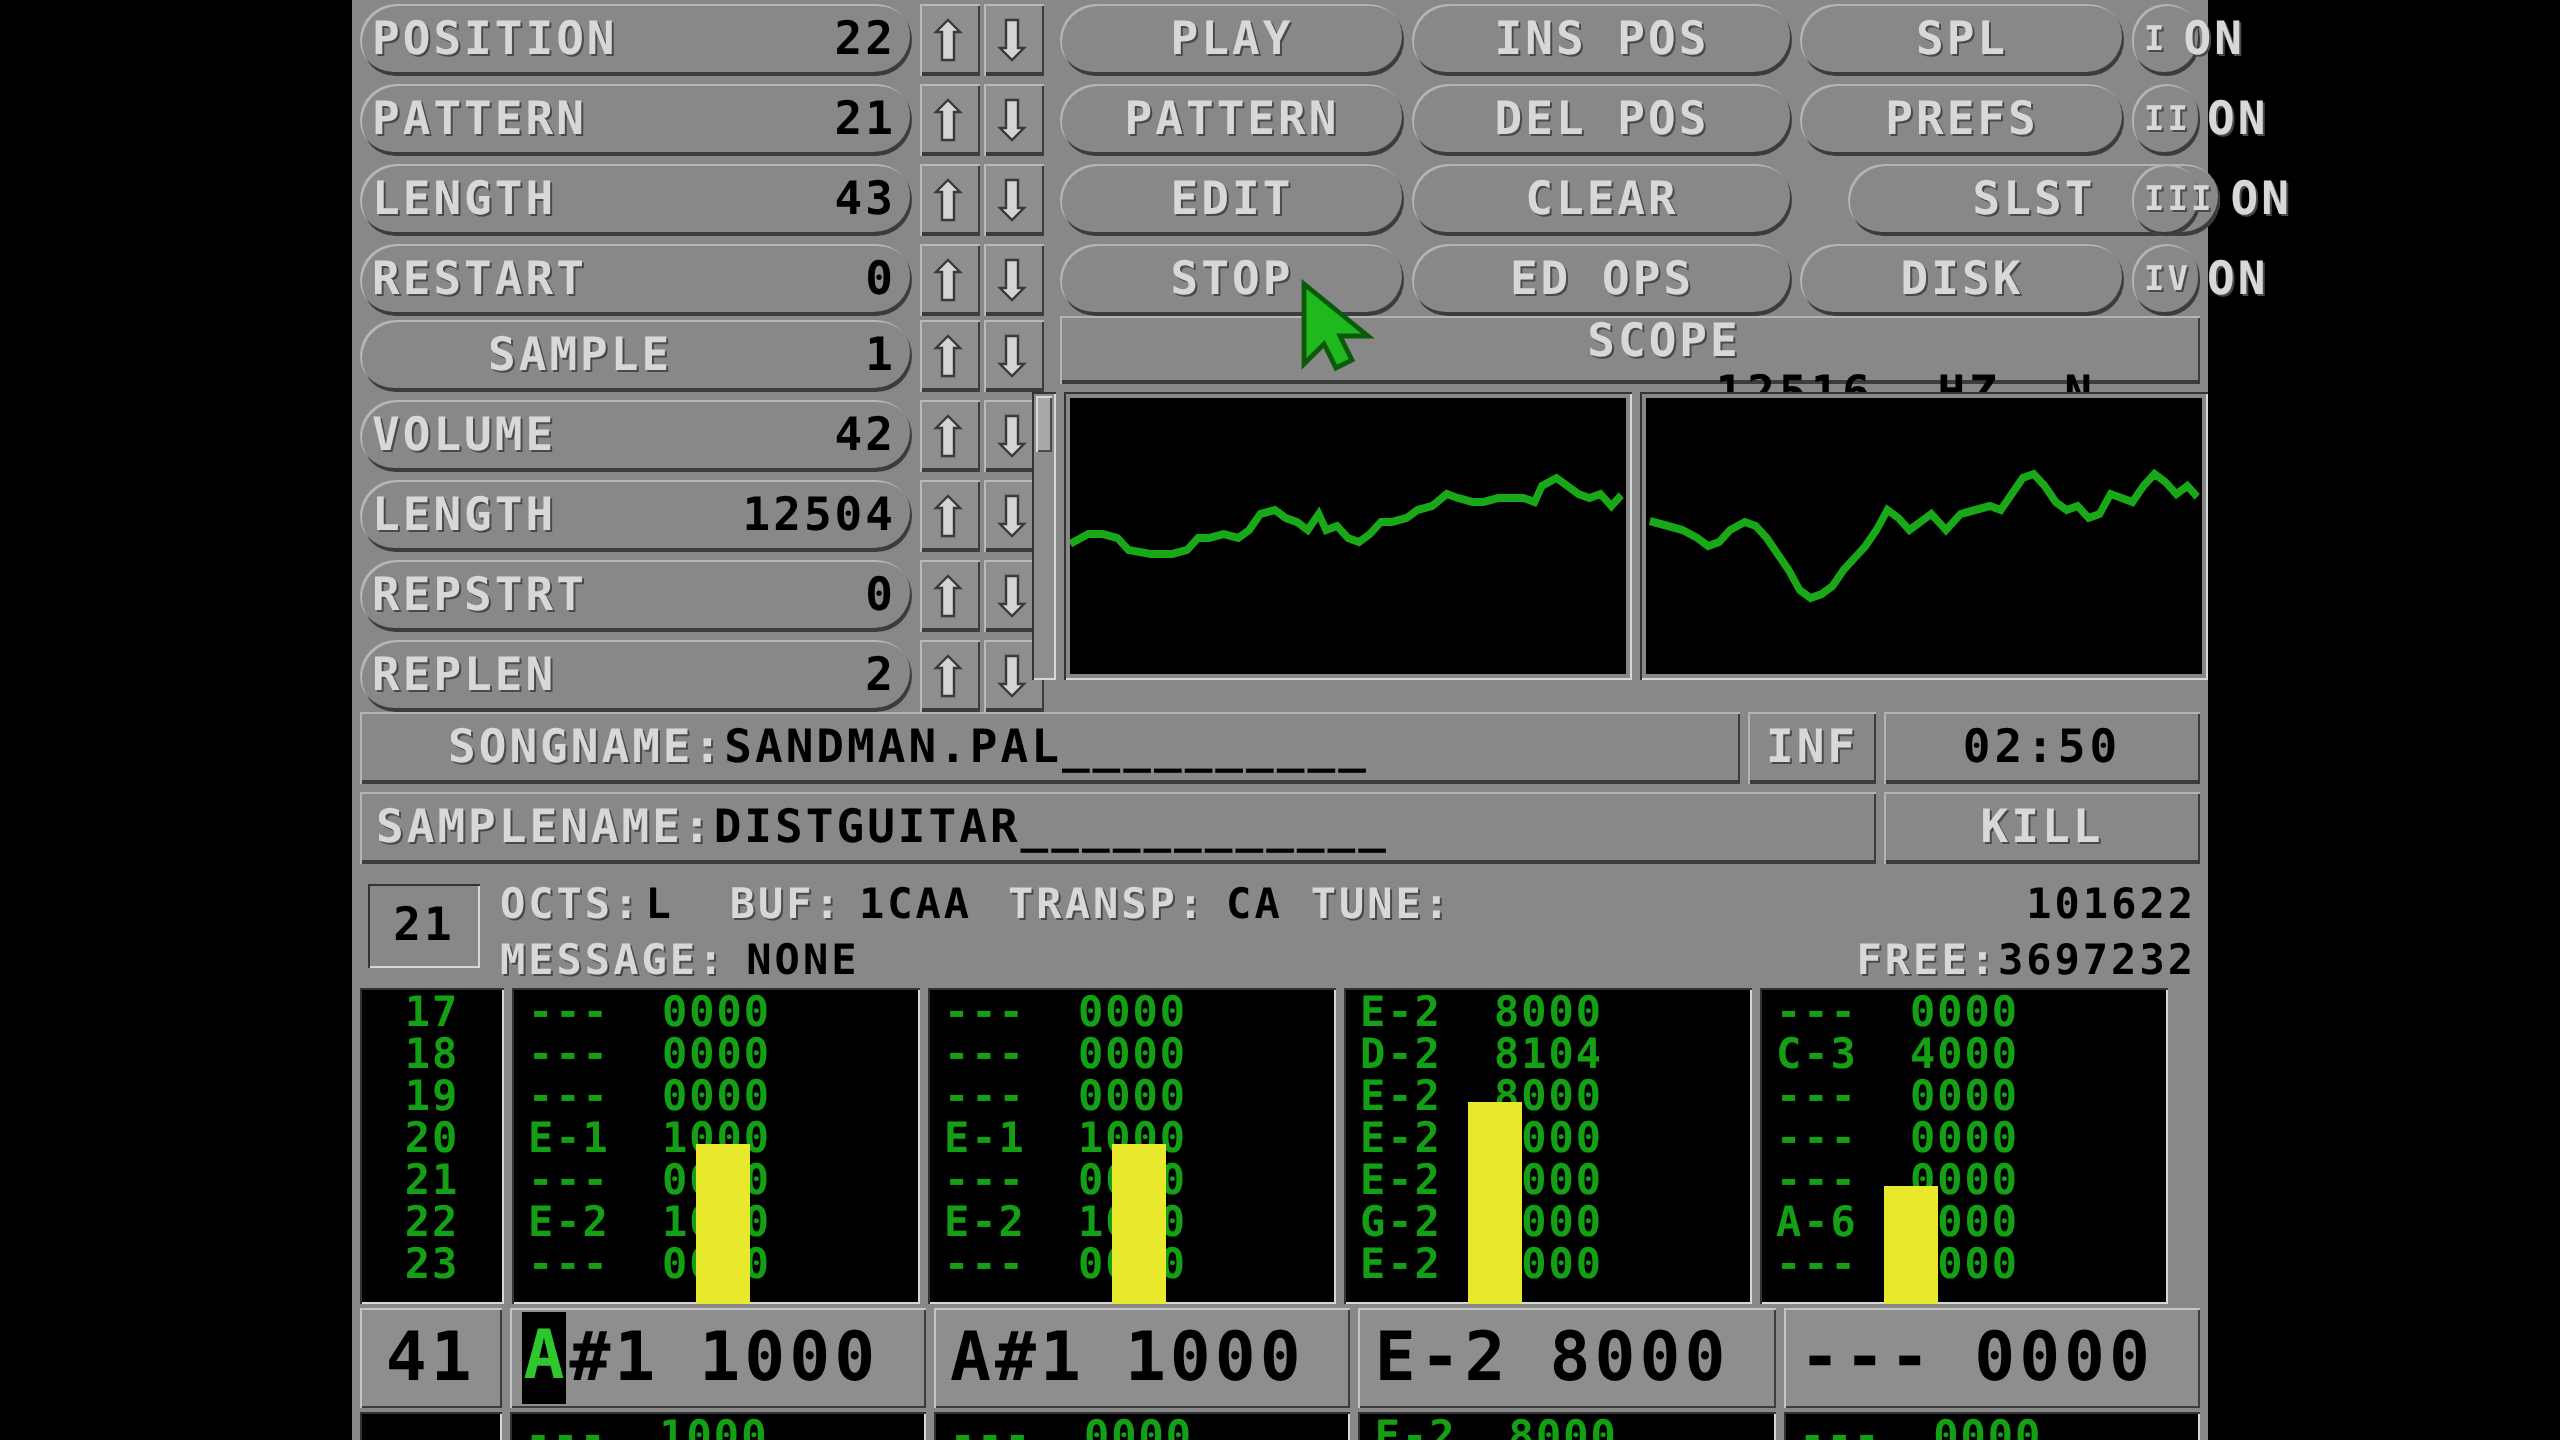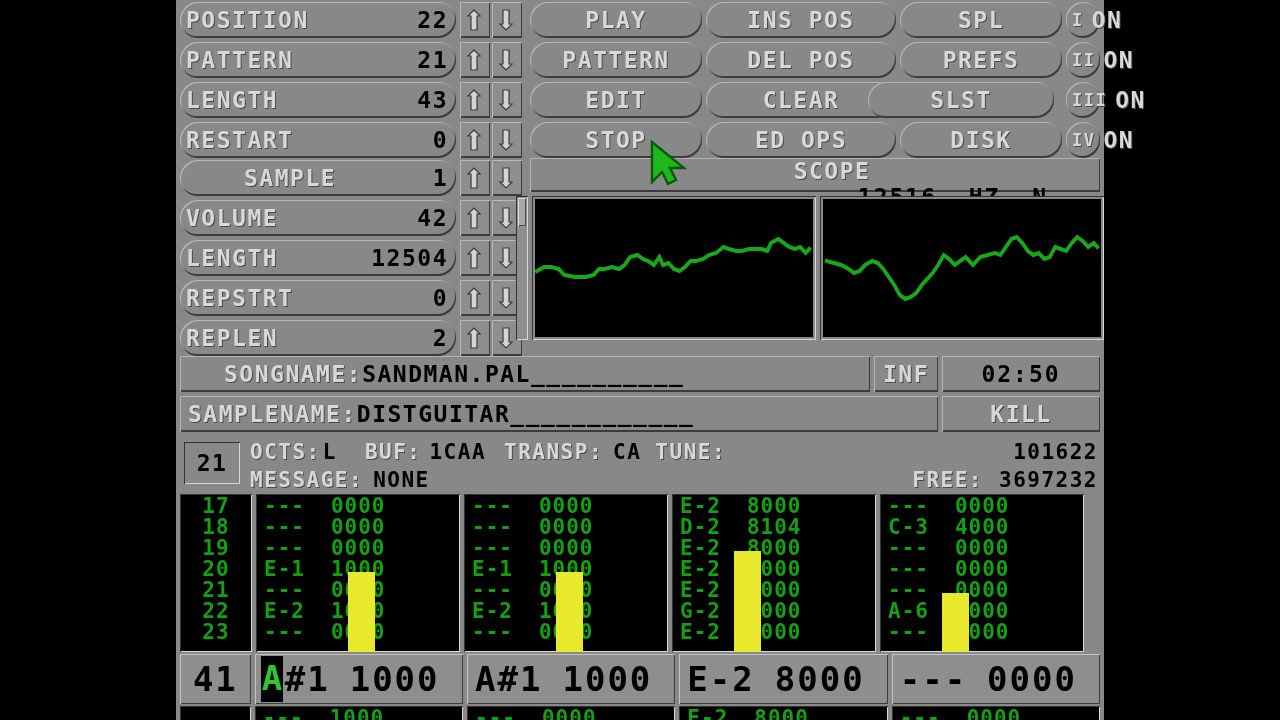--- a/index.html
+++ b/index.html
@@ -501,21 +501,21 @@
       </div>
       <div class="btn bev" style="left:530px;top:122px;width:190px">
         <span class="pt-text lbl">ED OPS</span>
       </div>
       <div class="btn bev" style="left:724px;top:2px;width:162px">
         <span class="pt-text lbl">SPL</span>
       </div>
       <div class="btn bev" style="left:724px;top:42px;width:162px">
         <span class="pt-text lbl">PREFS</span>
       </div>
-      <div class="btn bev" style="left:692px;top:82px;width:186px">
+      <div class="btn bev" style="left:748px;top:82px;width:186px">
         <span class="pt-text lbl">SLST</span>
       </div>
       <div class="btn bev" style="left:724px;top:122px;width:162px">
         <span class="pt-text lbl">DISK</span>
       </div>
       <div class="btn bev onbtn" style="left:890px;top:2px;width:34px">
         <span class="pt-text lbl rom">I</span>
         <span class="pt-text lbl">ON</span>
       </div>
       <div class="btn bev onbtn" style="left:890px;top:42px;width:34px">
@@ -588,21 +588,21 @@
       <span class="pt-text lbl" style="margin-left:18px">TRANSP:</span>
       <span class="pt-text val" style="margin-left:10px">CA</span>
       <span class="pt-text lbl" style="margin-left:14px">TUNE:</span>
       <span class="pt-text val" style="margin-left:auto">101622</span>
     </div>
 
     <div class="inforow" style="top:30px">
       <span class="pt-text lbl">MESSAGE:</span>
       <span class="pt-text val" style="margin-left:10px">NONE</span>
       <span class="pt-text lbl" style="margin-left:auto">FREE:</span>
-      <span class="pt-text val" style="margin-left:16px">3697232</span>
+      <span class="pt-text val" style="margin-left:0">3697232</span>
     </div>
   </div>
 
   <div class="trackwrap">
     <div class="trackrows" id="track-rows">
         <div class="chanbox chan-rownums">
           <div class="trk-line" style="top:2px">17</div>
           <div class="trk-line" style="top:23px">18</div>
           <div class="trk-line" style="top:44px">19</div>
           <div class="trk-line" style="top:65px">20</div>

